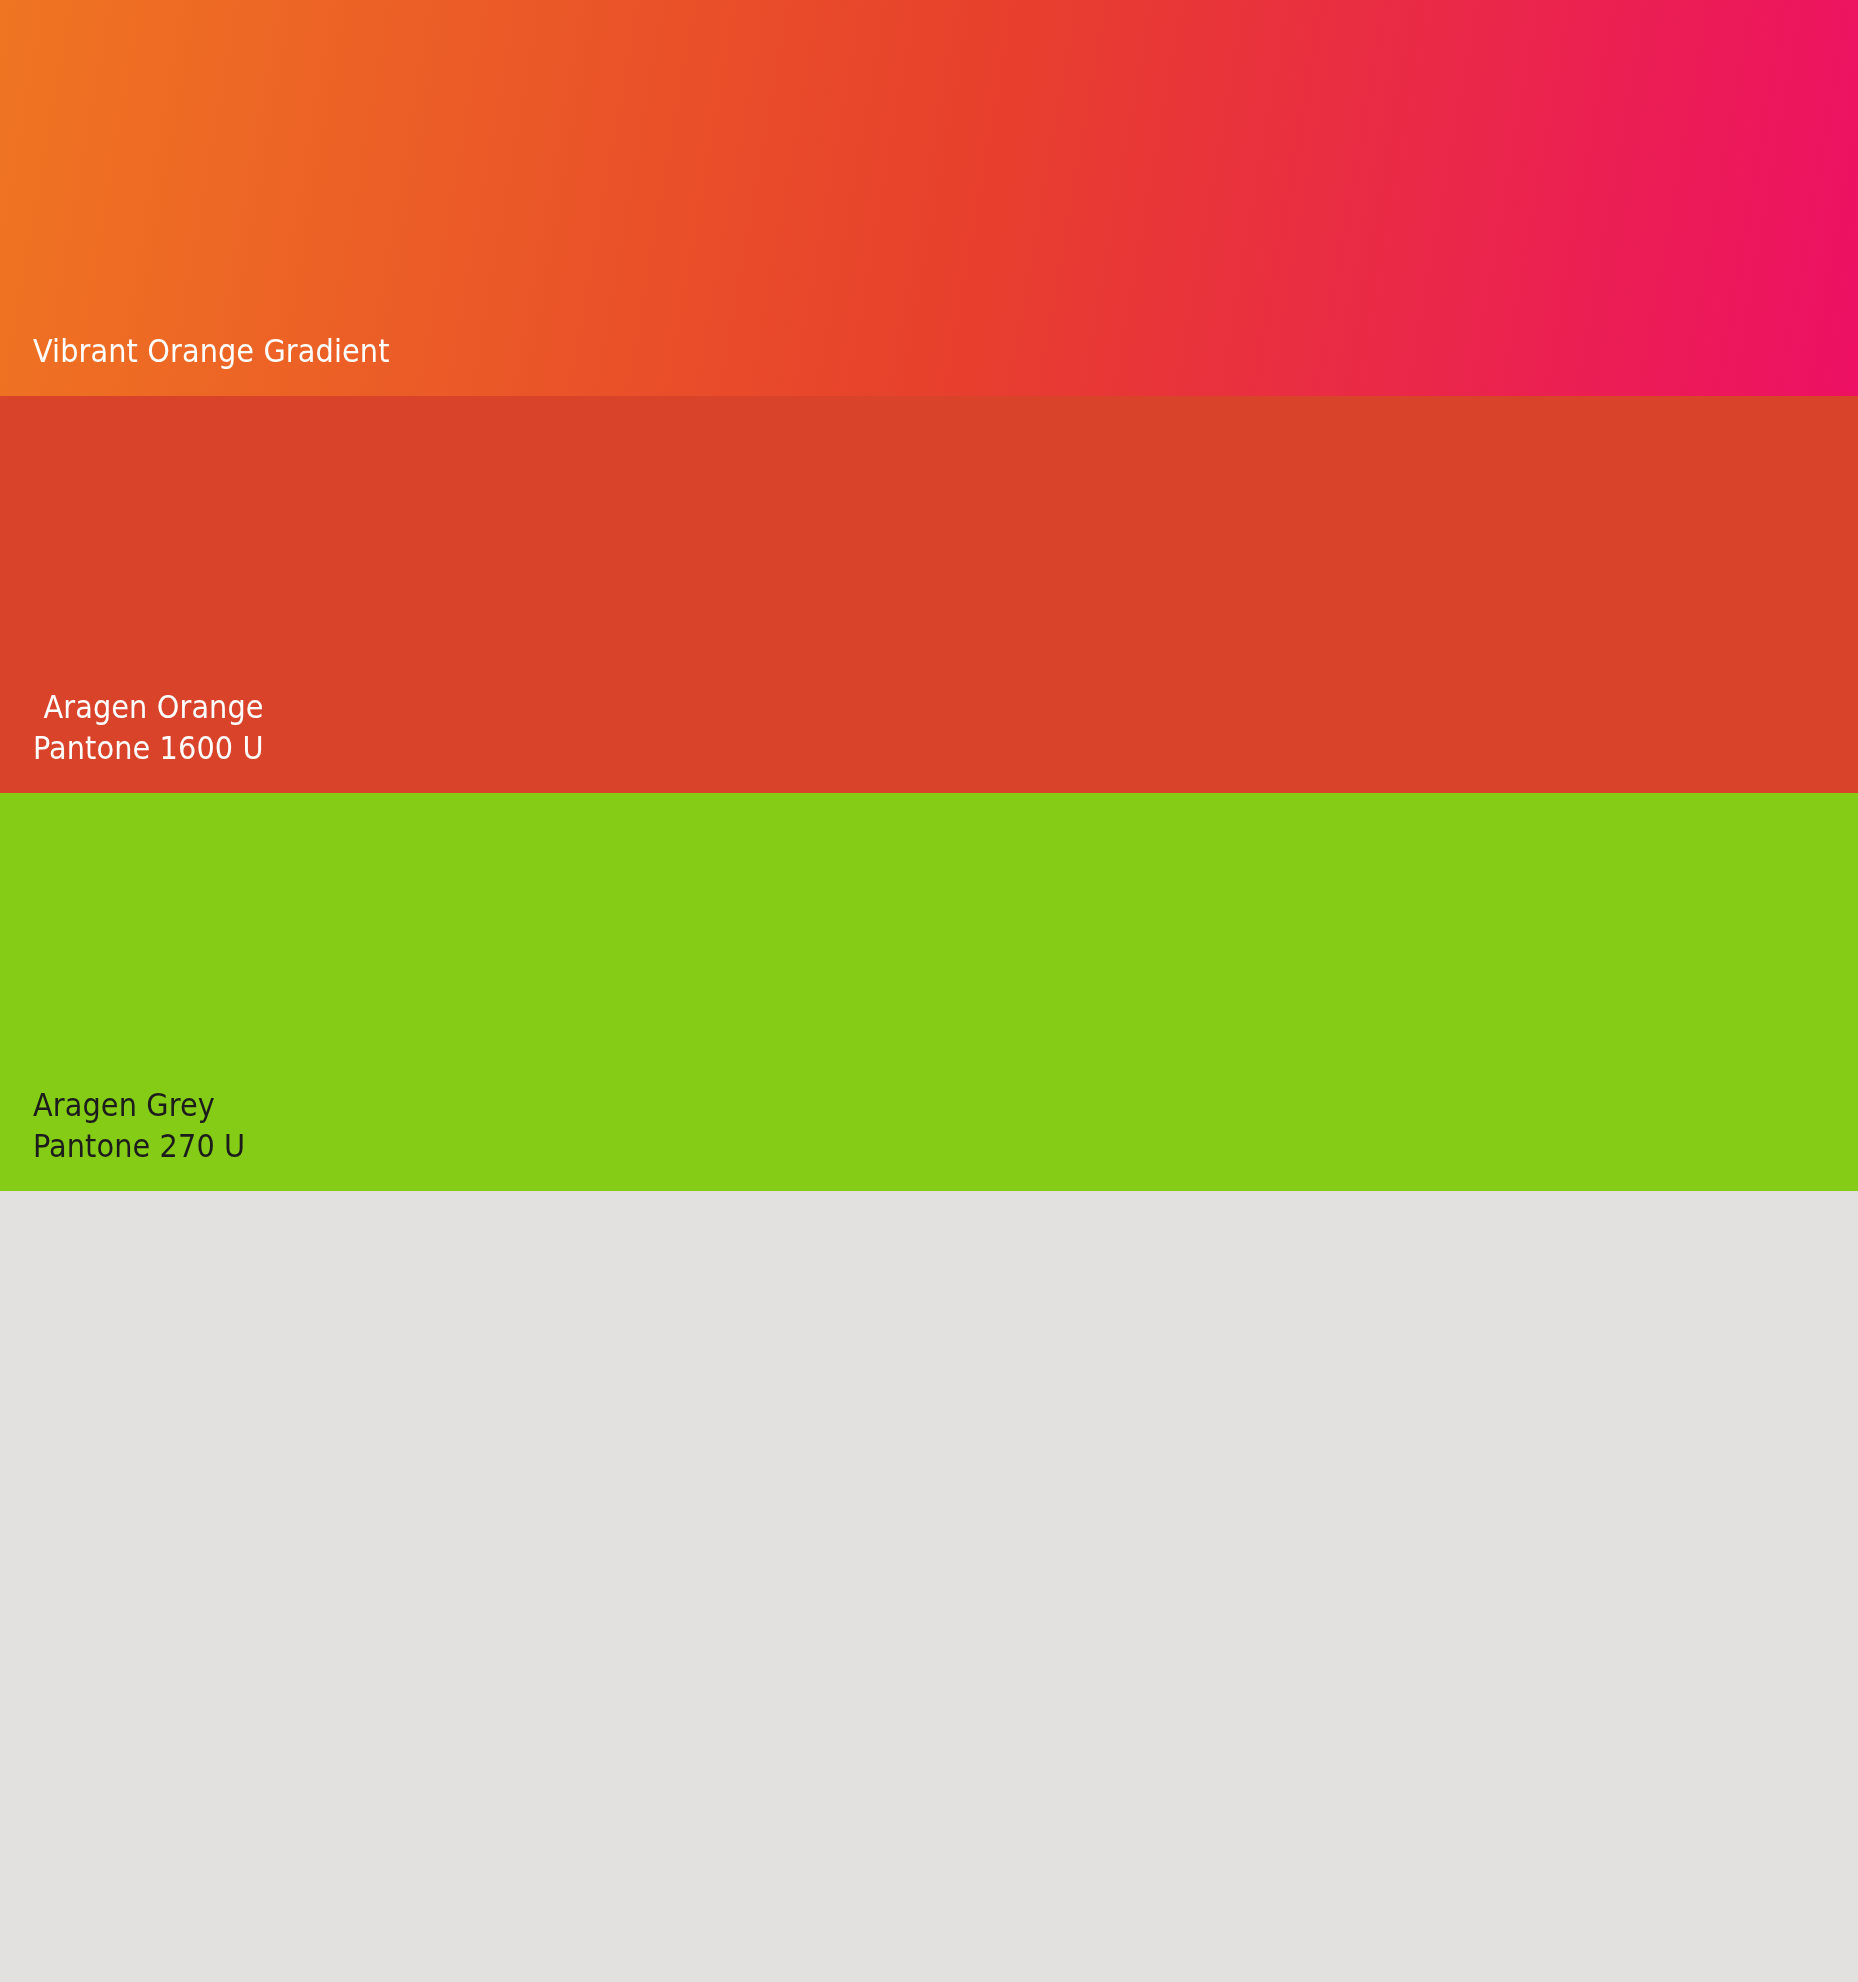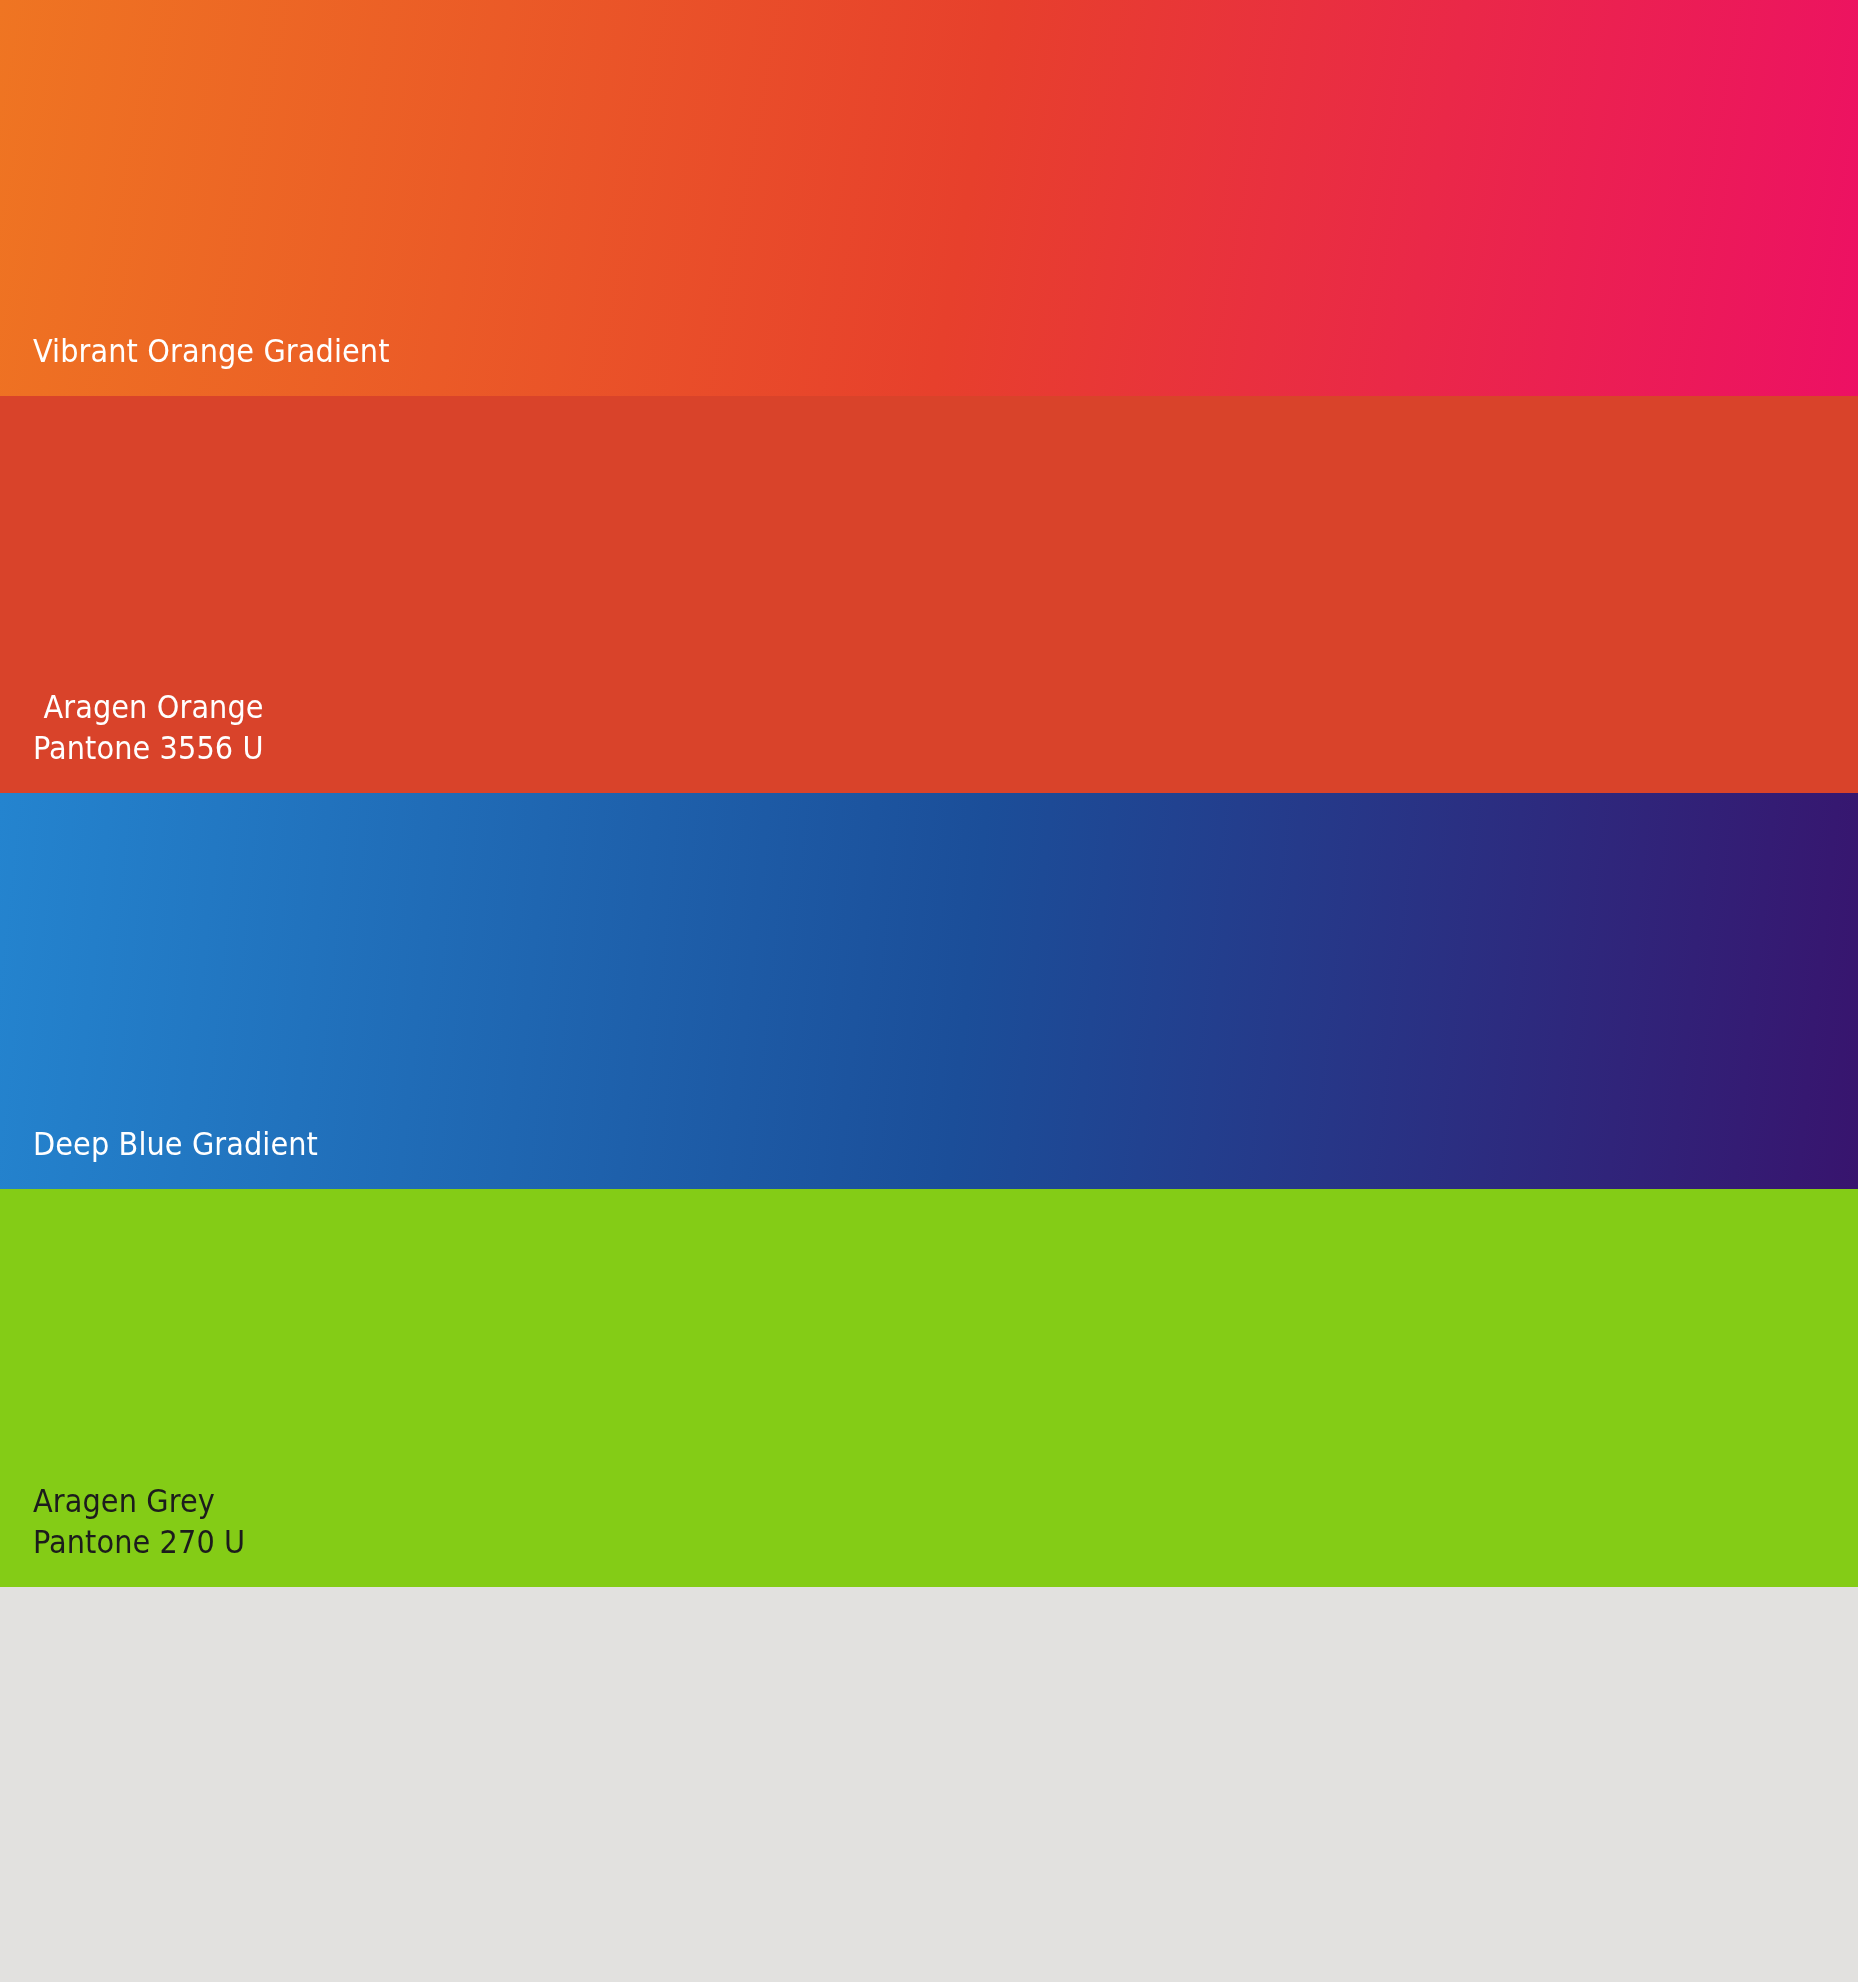--- a/index.html
+++ b/index.html
@@ -108,29 +108,24 @@
 
   <section class="band band-h-1 fill-orange-gradient on-dark" style="background: linear-gradient(100deg, rgb(239, 117, 34) 0%, rgb(231, 64, 44) 52%, rgb(237, 16, 100) 100%);">
     <div class="caption single">
       <span class="caption-line">Vibrant Orange Gradient</span>
     </div>
   </section>
 
   <section class="band band-h-2 fill-orange-solid on-dark" style="background: rgb(217, 67, 42);">
     <div class="caption">
       <span class="caption-line">Aragen Orange</span>
-      <span class="caption-line">Pantone 3556 U</span>
+      <span class="caption-line">Pantone 1600 U</span>
     </div>
   </section>
 
-  <section class="band band-h-3 fill-blue-gradient on-dark" style="background: linear-gradient(96deg, rgb(36, 132, 207) 0%, rgb(27, 78, 153) 52%, rgb(56, 20, 110) 100%);">
-    <div class="caption single">
-      <span class="caption-line">Deep Blue Gradient</span>
-    </div>
-  </section>
 
 
   <section class="band band-h-5 fill-grey-solid on-light" style="background: #84cc16;">
     <div class="caption">
       <span class="caption-line">Aragen Grey</span>
       <span class="caption-line">Pantone 270 U</span>
     </div>
   </section>
 
 </div>

